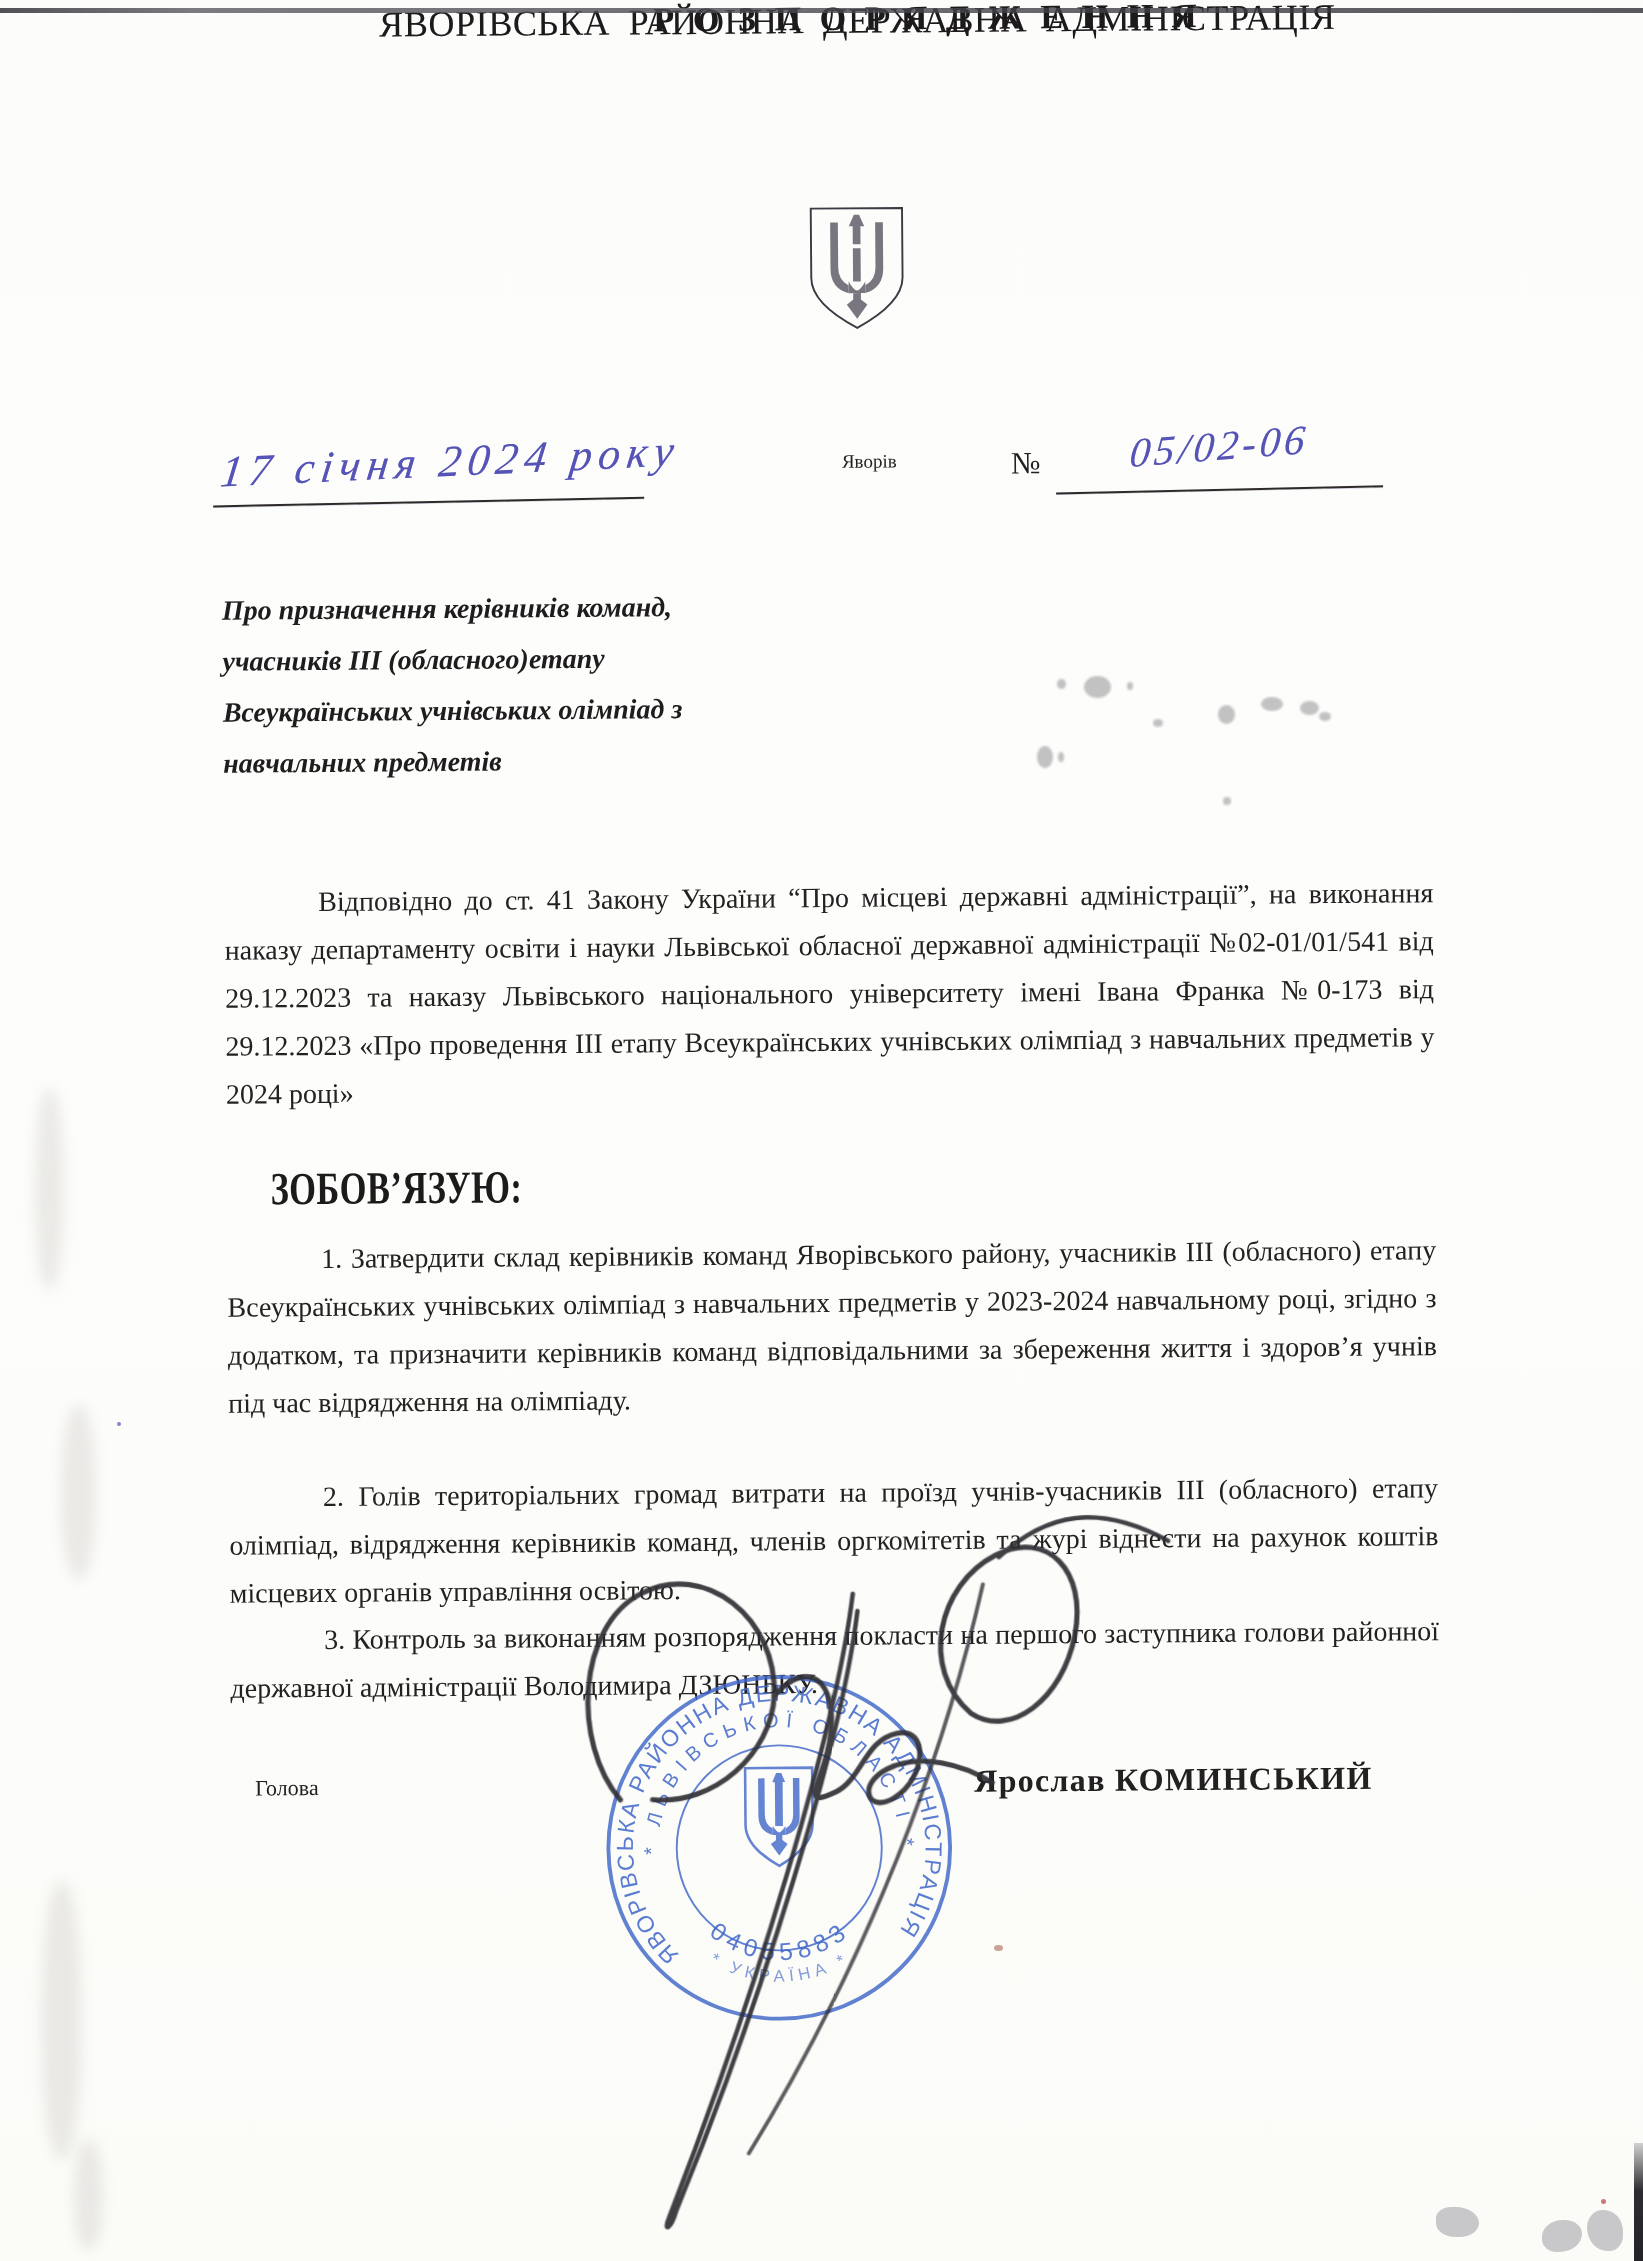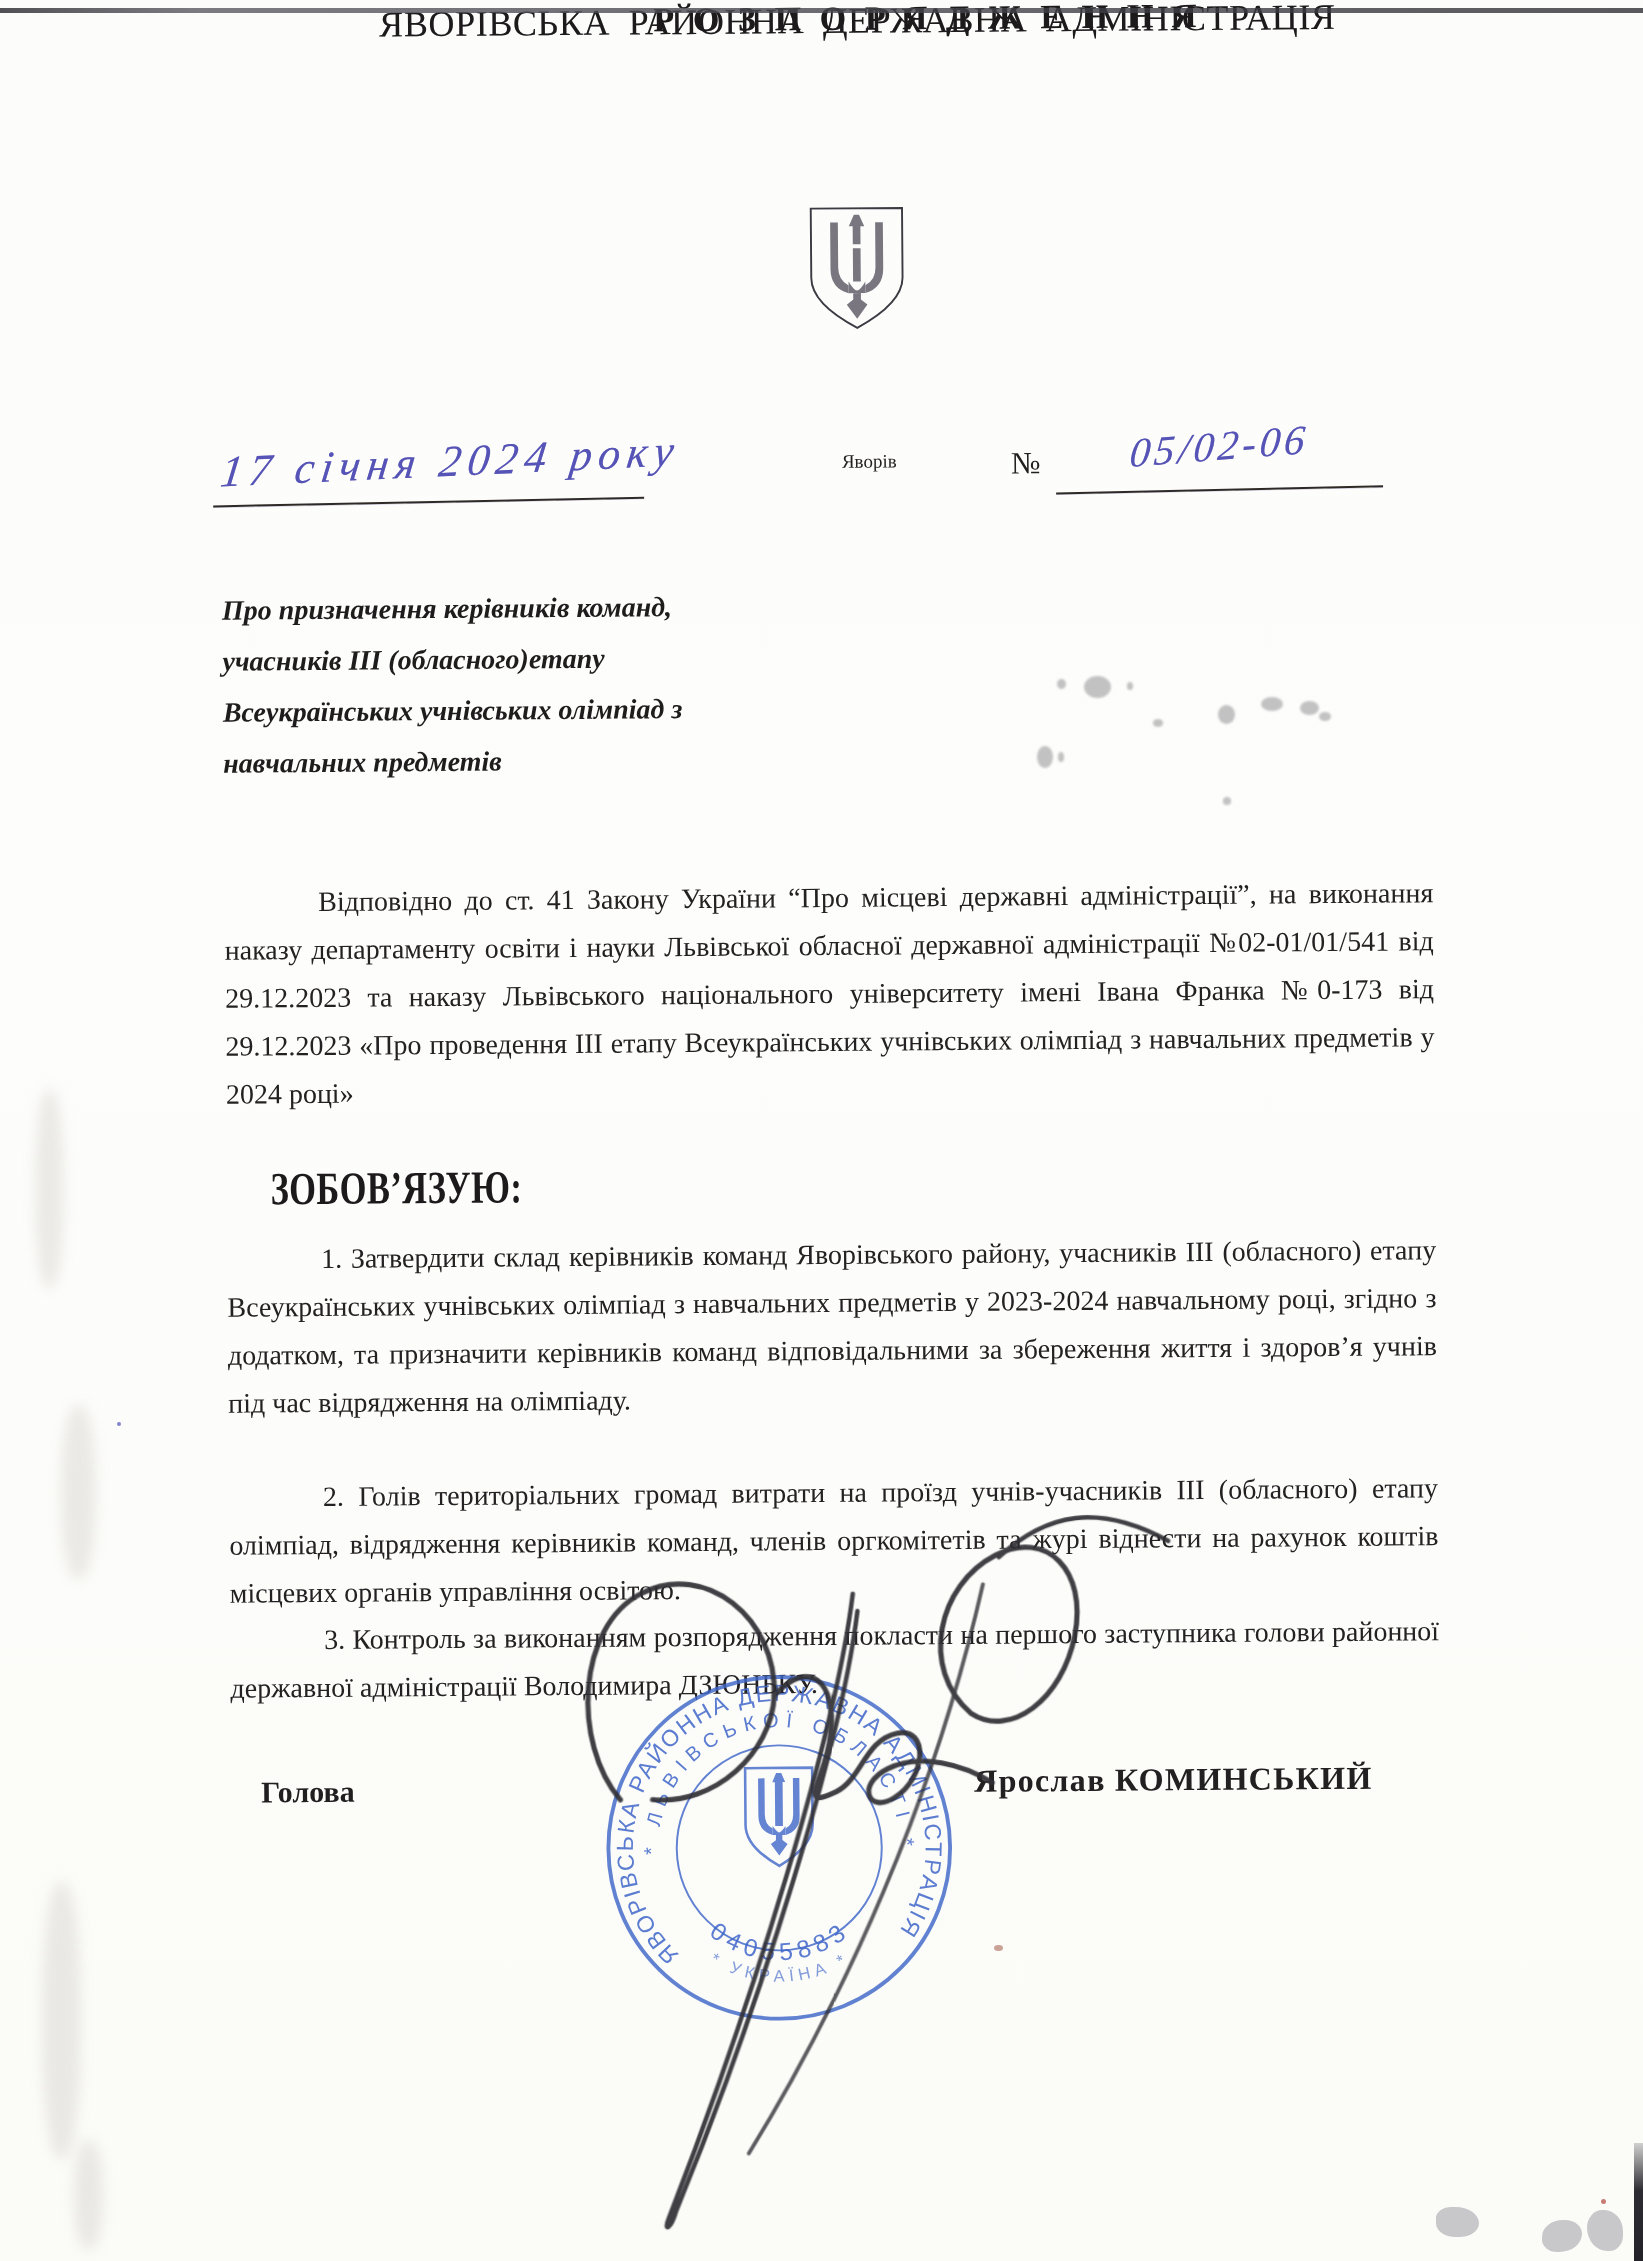--- a/index.html
+++ b/index.html
@@ -46,21 +46,21 @@
   }
   .p-main{top:846px;}
   .obligate{
     left:271px;top:1158px;font-size:46px;font-weight:bold;color:#1d1a1c;
     transform:scaleX(0.75);transform-origin:left top;letter-spacing:0.6px;
   }
   .p-item1{top:1203px;}
   .p-item2{top:1441px;}
   .p-item3{top:1584px;}
 
-  .sig-title{left:257px;top:1771px;font-size:30px;font-weight:bold;color:#211e1f;}
+  .sig-title{left:251px;top:1771px;font-size:22px;font-weight:normal;color:#211e1f;}
   .sig-name{left:970px;top:1764px;font-size:32px;font-weight:bold;letter-spacing:1.3px;color:#232021;}
 
   .stamp-wrap{left:594px;top:1667px;width:361px;height:361px;}
   .signature-wrap{left:529px;top:1463px;width:651px;height:793px;}
   .emblem-wrap{left:816px;top:206px;width:97px;height:126px;}
 
   
   .art{position:absolute;pointer-events:none;}
   .top-edge{left:0;top:7.7px;width:1644px;height:5.8px;
     background:linear-gradient(90deg,#26262c,#5a5a62 12%,#44444c 55%,#303036 100%);opacity:.8;}

